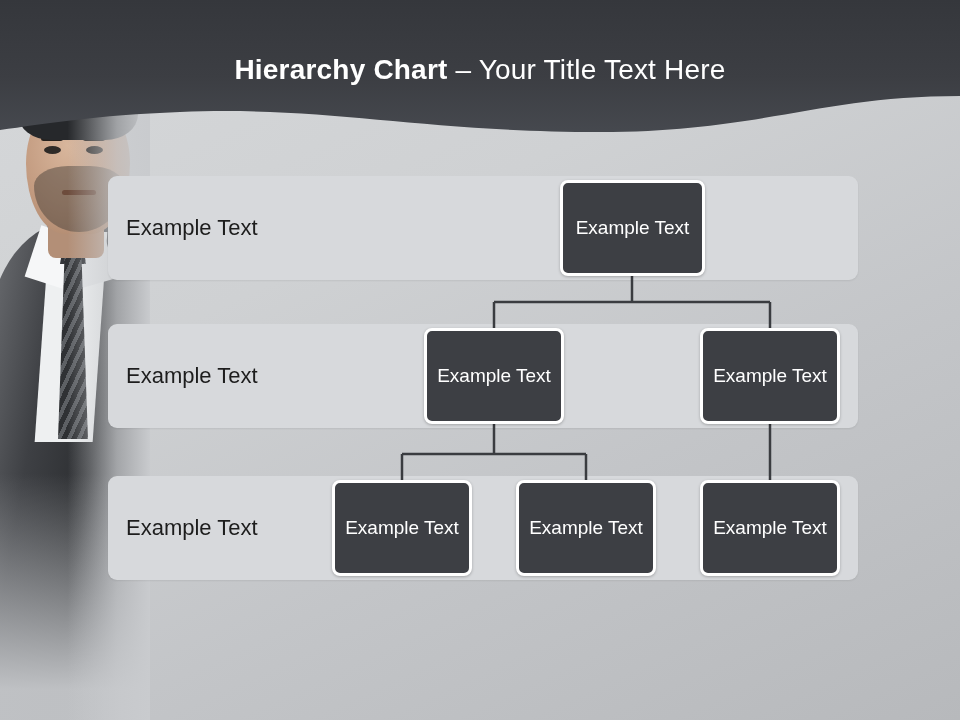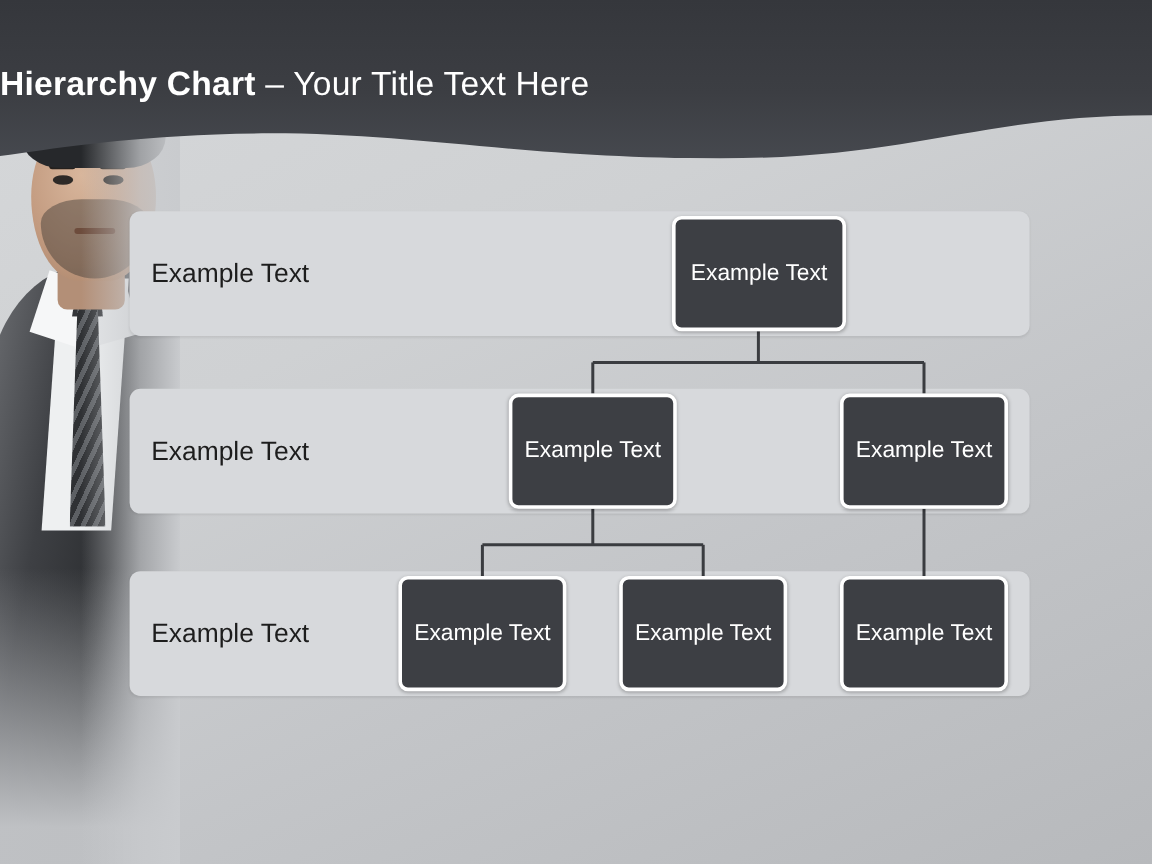--- a/index.html
+++ b/index.html
@@ -168,20 +168,21 @@
     position: absolute;
     inset: 0;
     background: linear-gradient(180deg, #35373c 0%, #3c3e43 55%, #474a50 100%);
     clip-path: path("M0,0 L960,0 L960,96 C820,96 760,132 600,132 C420,132 330,106 180,112 C96,115 44,124 0,130 Z");
   }
   .banner-title {
     position: absolute;
     left: 0;
     top: 54px;
     width: 960px;
+    text-align: center;
     color: #ffffff;
     font-size: 28px;
     letter-spacing: 0.2px;
   }
   .banner-title .strong { font-weight: bold; }
   .banner-title .light { font-weight: normal; }
   
   .row-band {
     position: absolute;
     background: #d7d9dc;

